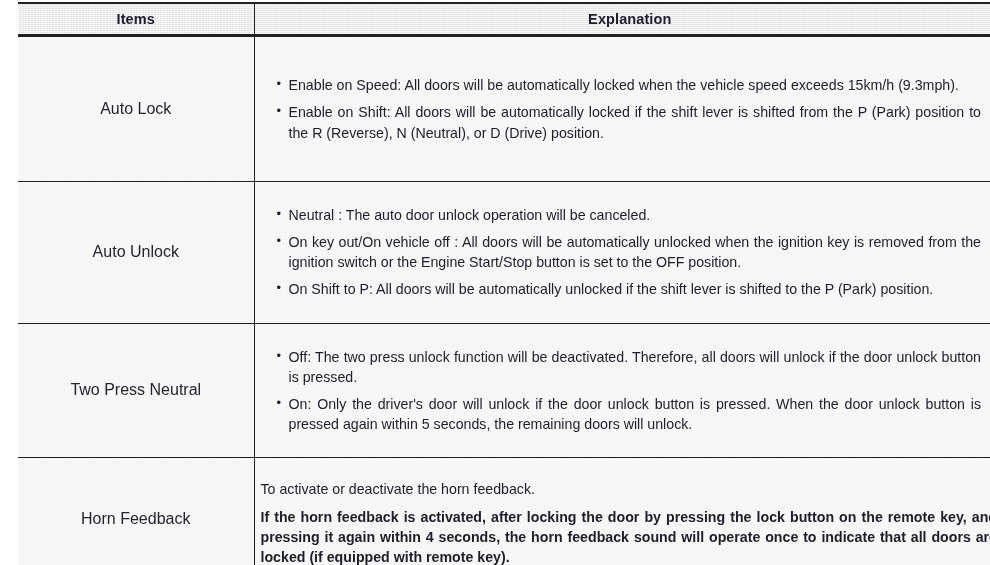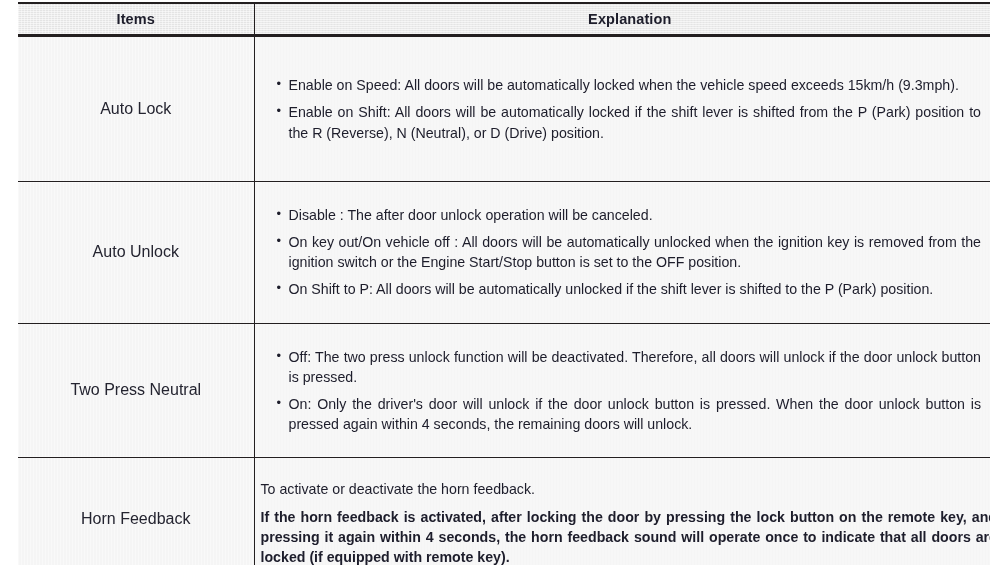--- a/index.html
+++ b/index.html
@@ -152,41 +152,41 @@
               </li>
           </ul>
         </td>
       </tr>
 
       <tr class="row-auto-unlock">
         <td class="item-cell tex">Auto Unlock</td>
         <td class="expl-cell tex">
           <ul class="bullets">
             <li>
-                <span class="just">Disable : The after door unlock operation will be canceled.</span>
+                <span class="just">Neutral : The auto door unlock operation will be canceled.</span>
               </li>
             <li>
                 <span class="just">On key out/On vehicle off : All doors will be automatically unlocked when the ignition key is removed from the ignition switch or the Engine Start/Stop button is set to the OFF position.</span>
               </li>
             <li>
                 <span class="just">On Shift to P: All doors will be automatically unlocked if the shift lever is shifted to the P (Park) position.</span>
               </li>
           </ul>
         </td>
       </tr>
 
       <tr class="row-two-press">
         <td class="item-cell tex">Two Press Neutral</td>
         <td class="expl-cell tex">
           <ul class="bullets">
             <li>
                 <span class="just">Off: The two press unlock function will be deactivated. Therefore, all doors will unlock if the door unlock button is pressed.</span>
               </li>
             <li>
-                <span class="just">On: Only the driver's door will unlock if the door unlock button is pressed. When the door unlock button is pressed again within 4 seconds, the remaining doors will unlock.</span>
+                <span class="just">On: Only the driver's door will unlock if the door unlock button is pressed. When the door unlock button is pressed again within 5 seconds, the remaining doors will unlock.</span>
               </li>
           </ul>
         </td>
       </tr>
 
       <tr class="row-horn">
         <td class="item-cell tex">Horn Feedback</td>
         <td class="expl-cell tex">
           <p class="para">To activate or deactivate the horn feedback.</p>
           <p class="para">If the horn feedback is activated, after locking the door by pressing the lock button on the remote key, and pressing it again within 4 seconds, the horn feedback sound will operate once to indicate that all doors are locked (if equipped with remote key).</p>

